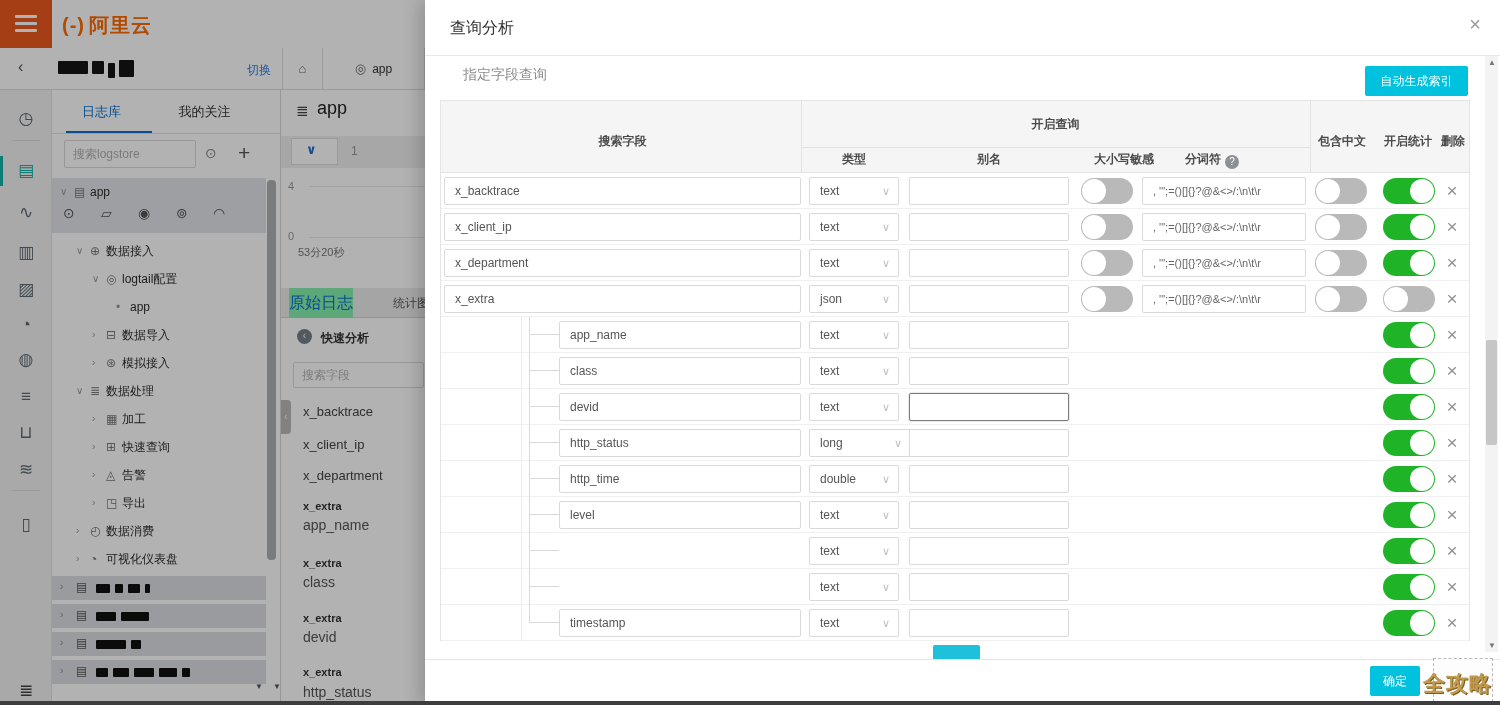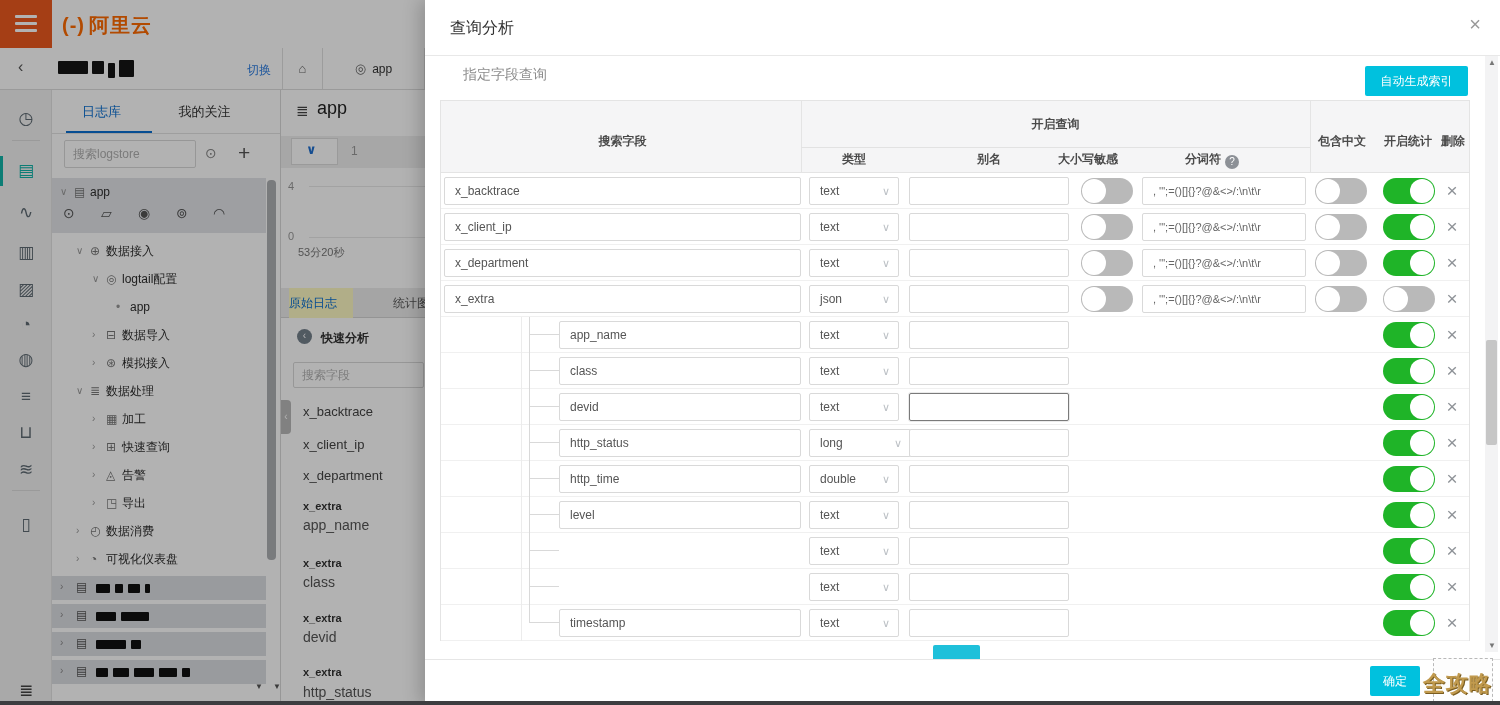--- a/index.html
+++ b/index.html
@@ -51,21 +51,21 @@
 #middle{position:absolute;left:280px;top:90px;width:145px;height:615px;background:#fff;border-left:1px solid #d8d8d8;overflow:hidden}
 #mid-title-icon{position:absolute;left:15px;top:12px;font-size:15px;color:#444}
 #mid-title{position:absolute;left:36px;top:8px;font-size:18px;color:#222}
 #mid-collapsebar{position:absolute;left:0;top:46px;width:145px;height:32px;background:#f0f0f0}
 #mid-chevbox{position:absolute;left:10px;top:48px;width:47px;height:27px;background:#fff;border:1px solid #ddd}
 #mid-chev{position:absolute;left:14px;top:3px;color:#1f6fd0;font-size:13px;font-weight:bold}
 #mid-count{position:absolute;left:70px;top:54px;font-size:12px;color:#999}
 .axis-label{position:absolute;font-size:11px;color:#999}
 .gridline{position:absolute;height:1px;background:#e9e9e9}
 #mid-tabbar{position:absolute;left:0;top:198px;width:145px;height:30px;background:#ededed;border-bottom:1px solid #d5d5d5}
-#mid-tab-raw{position:absolute;left:8px;top:198px;width:64px;height:30px;background:#fef9c3;color:#0a6fd1;font-size:12px;line-height:30px}
+#mid-tab-raw{position:absolute;left:8px;top:198px;width:64px;height:30px;background:#86efac;color:#0a6fd1;font-size:16px;text-align:center;line-height:30px}
 #mid-tab-stat{position:absolute;left:112px;top:198px;width:60px;height:30px;color:#555;font-size:12px;line-height:30px}
 #qa-circle{position:absolute;left:16px;top:239px;width:15px;height:15px;border-radius:50%;background:#75818c;color:#fff;font-size:10px;line-height:14px;text-align:center}
 #qa-label{position:absolute;left:40px;top:240px;font-size:12px;font-weight:bold;color:#333}
 #field-search{position:absolute;left:12px;top:272px;width:131px;height:26px;border:1px solid #d9d9d9;border-radius:2px;font-size:12px;padding:0 8px;color:#555;background:#fff}
 #field-search::placeholder{color:#b3b3b3}
 #mid-handle{position:absolute;left:0;top:310px;width:10px;height:34px;background:#b9b9b9;border-radius:0 4px 4px 0;color:#fff;font-size:10px;line-height:33px;text-align:center}
 .fld-single{position:absolute;left:22px;font-size:13px;color:#444}
 .fld-group{position:absolute;left:22px;font-size:11px;font-weight:bold;color:#333}
 .fld-name{position:absolute;left:22px;font-size:14px;color:#555}
 
@@ -342,21 +342,21 @@
     <div id="modal-close">×</div>
     <div id="modal-hdiv"></div>
     <div id="section-label">指定字段查询</div>
     <div id="auto-index-btn">自动生成索引</div>
 
     <div id="thead">
       <div class="hcell" style="left:3px;top:32px;width:357px">搜索字段</div>
       <div class="hcell" style="left:360px;top:15px;width:509px">开启查询</div>
       <div class="hcell" style="left:368px;top:50px;width:90px">类型</div>
       <div class="hcell" style="left:468px;top:50px;width:160px">别名</div>
-      <div class="hcell" style="left:577px;top:50px;width:140px">大小写敏感</div>
+      <div class="hcell" style="left:613px;top:50px;width:140px">大小写敏感</div>
       <div class="hcell" style="left:686px;top:50px;width:170px"><span>分词符</span><span class="qicon">?</span></div>
       <div class="hcell" style="left:871px;top:32px;width:60px">包含中文</div>
       <div class="hcell" style="left:937px;top:32px;width:60px">开启统计</div>
       <div class="hcell" style="left:992px;top:32px;width:40px">删除</div>
       <div class="hsep" style="left:360px"></div>
       <div class="hsep" style="left:869px"></div>
       <div id="hgroup-underline"></div>
     </div>
 
     <div id="tbody">

